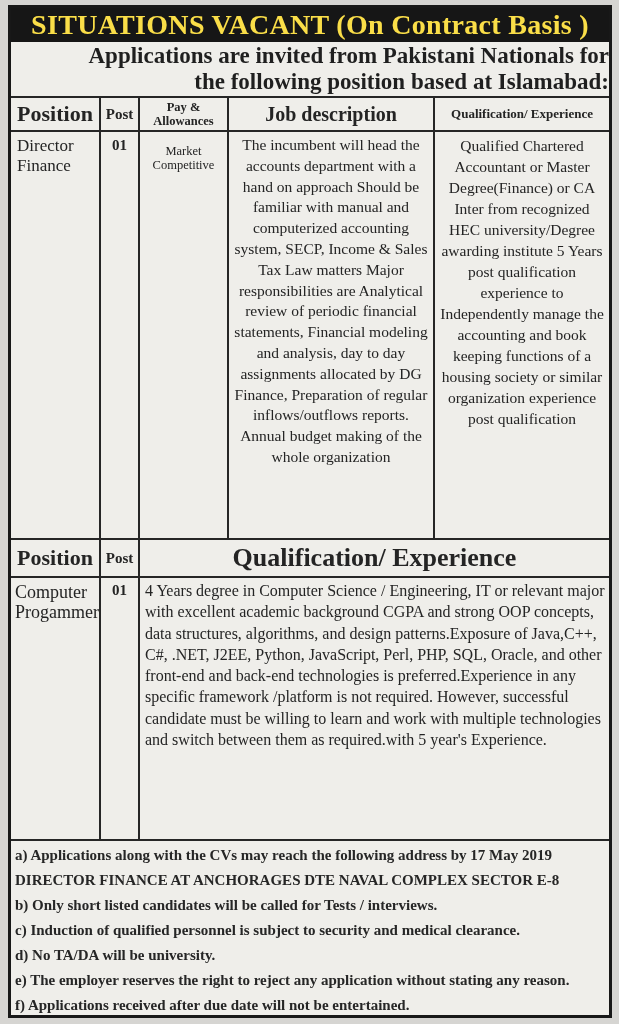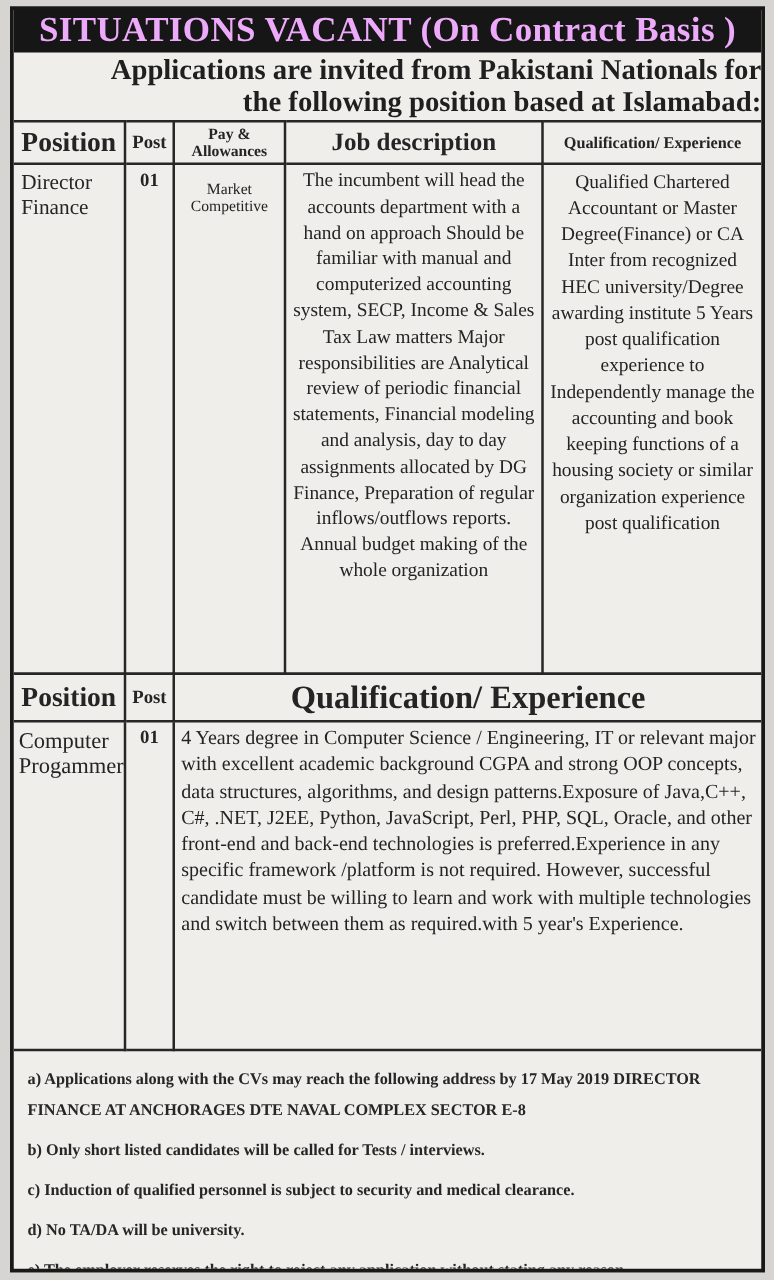--- a/index.html
+++ b/index.html
@@ -14,21 +14,21 @@
   .ad {
     position:absolute; left:8px; top:5px;
     width:604px; height:1013px;
     box-sizing:border-box;
     background:#f1f0ec;
     border:3px solid #161616;
     overflow:hidden;
     filter:blur(0.3px) contrast(0.98);
   }
   .band {
-    height:34px; background:#141414; color:#f0abfc;
+    height:34px; background:#141414; color:#fde047;
     font-weight:bold; font-size:28px; line-height:34px;
     text-align:center; letter-spacing:0.3px; white-space:nowrap;
   }
   .subtitle {
     height:54px; text-align:right;
     font-weight:bold; font-size:23px; line-height:26px;
     padding-top:1px; box-sizing:border-box;
     color:#1d1d1d;
   }
   table { width:100%; border-collapse:collapse; table-layout:fixed; }
@@ -56,22 +56,22 @@
   .t2 .h2-position { font-size:22px; }
   .t2 .h2-post     { font-size:15px; }
   .t2 .h2-qual     { font-size:26px; }
   .t2 th           { height:38px; }
   .t2 .cell-position { font-size:18px; line-height:20px; padding:4px 1px 0 4px; }
   .t2 .cell-post     { font-size:15px; font-weight:bold; text-align:center; padding-top:4px; }
   .t2 .cell-qual     { font-size:16px; line-height:21.3px; text-align:left; padding:2px 4px 0 5px; height:263px; }
 
   .notes { padding:2px 4px 0 4px; }
   .notes p {
-    margin:7px; font-weight:bold;
-    font-size:13px; line-height:25px; color:#242424;
+    margin:0; font-weight:bold;
+    font-size:15px; line-height:25px; color:#242424;
   }
 </style>
 </head>
 <body>
 
 <div class="ad">
 
   <div class="band">
     <span>SITUATIONS VACANT (On Contract Basis )</span>
   </div>

